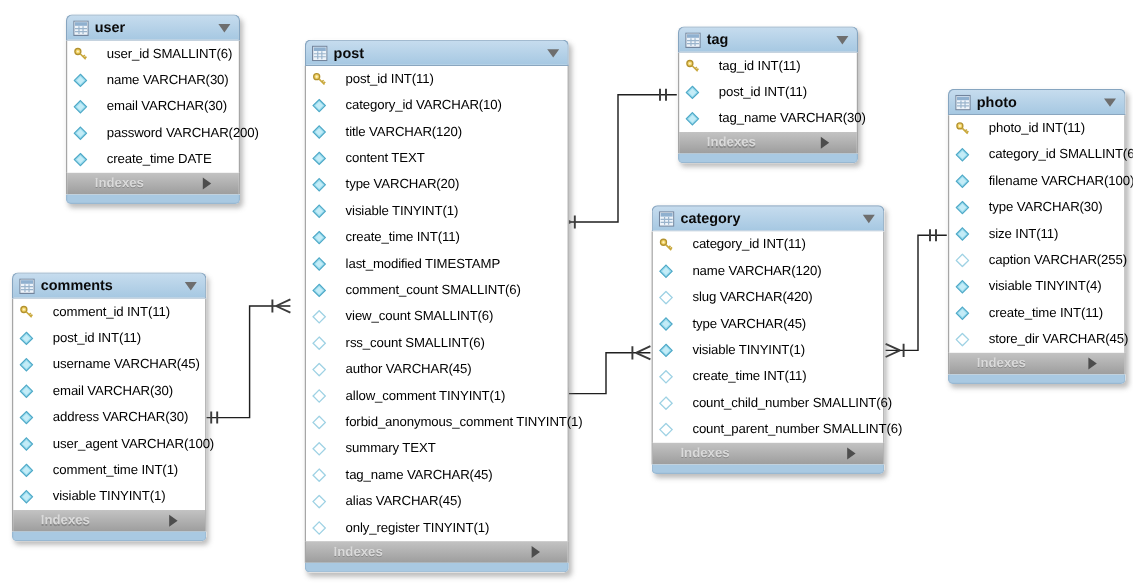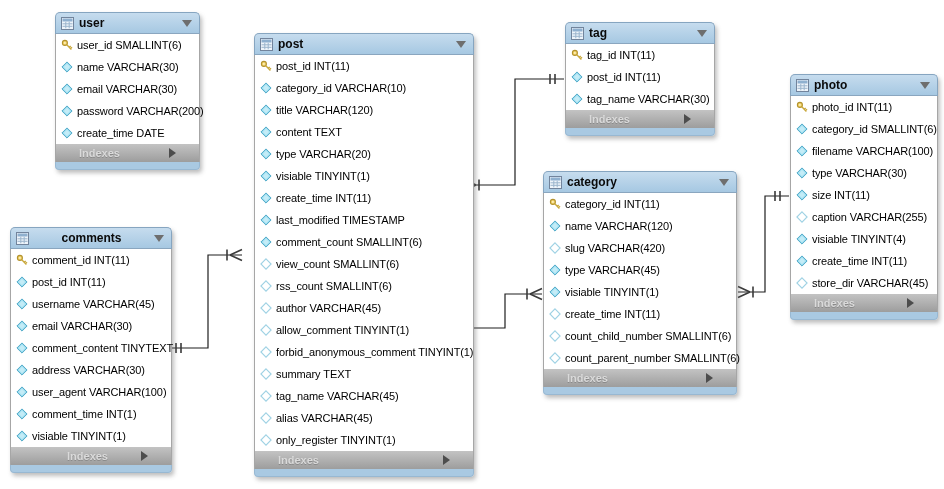--- a/index.html
+++ b/index.html
@@ -10,37 +10,37 @@
   .table{position:absolute;z-index:2;box-shadow:2px 3px 4px rgba(110,110,110,.45);
          border-radius:5px 5px 4px 4px;font-size:11px;}
   .tbl-header{height:22px;display:flex;align-items:center;gap:5px;padding:0 5px;
       background:linear-gradient(#c6dcee,#a6c8e2);
       border:1px solid #86a5c0;border-bottom:1px solid #8aa6bf;
       border-radius:5px 5px 0 0;box-sizing:border-box;cursor:pointer;}
   .tbl-title{font-weight:bold;font-size:12px;color:#0a0a0a;flex:1 1 auto;}
   .collapse-arrow{width:0;height:0;border-left:5px solid transparent;
       border-right:5px solid transparent;border-top:7px solid #6e6e6e;margin-right:2px;}
   .tbl-body{background:#ffffff;border-left:1px solid #a6a6a6;border-right:1px solid #a6a6a6;}
-  .col-row{height:22px;display:flex;align-items:center;gap:4px;padding:0 4px 0 5px;
+  .col-row{height:22px;display:flex;align-items:center;gap:16px;padding:0 4px 0 5px;
       white-space:nowrap;color:#000;}
   .col-row .cicon{flex:0 0 12px;width:12px;height:12px;display:inline-block;}
   .col-label{font-size:11px;letter-spacing:-0.1px;}
   .tbl-footer{height:18px;display:flex;align-items:center;padding:0 23px;
       background:linear-gradient(#c3c3c3,#9d9d9d);
       border-left:1px solid #a6a6a6;border-right:1px solid #a6a6a6;
       box-sizing:border-box;cursor:pointer;}
   .footer-label{font-weight:bold;font-size:11px;color:#dadada;
       text-shadow:0 1px 0 #8a8a8a;flex:1 1 auto;}
   .expand-arrow{width:0;height:0;border-top:5px solid transparent;
       border-bottom:5px solid transparent;border-left:7px solid #4d4d4d;}
   .tbl-strip{height:7px;background:#a9c9e2;border:1px solid #98b8d2;border-top:none;
       border-radius:0 0 4px 4px;}
   
   #tbl-user{left:55px;top:12px;width:145px;}
-  #tbl-comments{left:10px;top:227px;width:162px;text-align:center;}
+  #tbl-comments{left:10px;top:227px;width:162px;}
   #tbl-post{left:243px;top:33px;width:220px;margin-left:11px;}
   #tbl-tag{left:565px;top:22px;width:150px;}
   #tbl-category{left:543px;top:171px;width:194px;}
   #tbl-photo{left:790px;top:74px;width:148px;}
   .rel-line{stroke:#1f1f1f;stroke-width:1.2;fill:none;}
   .rel-mark{stroke:#3a3a3a;stroke-width:1.6;fill:none;}
 </style>
 </head>
 <body>
 
@@ -165,27 +165,20 @@
               <polygon points="6,0.9 11.1,6 6,11.1 0.9,6" fill="#9bdcef" stroke="#4fa9c7" stroke-width="1"></polygon>
               <polygon points="6,2.8 9.2,6 6,9.2 2.8,6" fill="#d2f1fa" opacity="0.75"></polygon>
             </svg></span>
           <span class="col-label">email VARCHAR(30)</span>
         </div>
         <div class="col-row">
           <span class="cicon"><svg width="12" height="12" viewBox="0 0 12 12">
               <polygon points="6,0.9 11.1,6 6,11.1 0.9,6" fill="#9bdcef" stroke="#4fa9c7" stroke-width="1"></polygon>
               <polygon points="6,2.8 9.2,6 6,9.2 2.8,6" fill="#d2f1fa" opacity="0.75"></polygon>
             </svg></span>
-          <span class="col-label">comment_content TINYTEXT</span>
-        </div>
-        <div class="col-row">
-          <span class="cicon"><svg width="12" height="12" viewBox="0 0 12 12">
-              <polygon points="6,0.9 11.1,6 6,11.1 0.9,6" fill="#9bdcef" stroke="#4fa9c7" stroke-width="1"></polygon>
-              <polygon points="6,2.8 9.2,6 6,9.2 2.8,6" fill="#d2f1fa" opacity="0.75"></polygon>
-            </svg></span>
           <span class="col-label">address VARCHAR(30)</span>
         </div>
         <div class="col-row">
           <span class="cicon"><svg width="12" height="12" viewBox="0 0 12 12">
               <polygon points="6,0.9 11.1,6 6,11.1 0.9,6" fill="#9bdcef" stroke="#4fa9c7" stroke-width="1"></polygon>
               <polygon points="6,2.8 9.2,6 6,9.2 2.8,6" fill="#d2f1fa" opacity="0.75"></polygon>
             </svg></span>
           <span class="col-label">user_agent VARCHAR(100)</span>
         </div>
         <div class="col-row">

